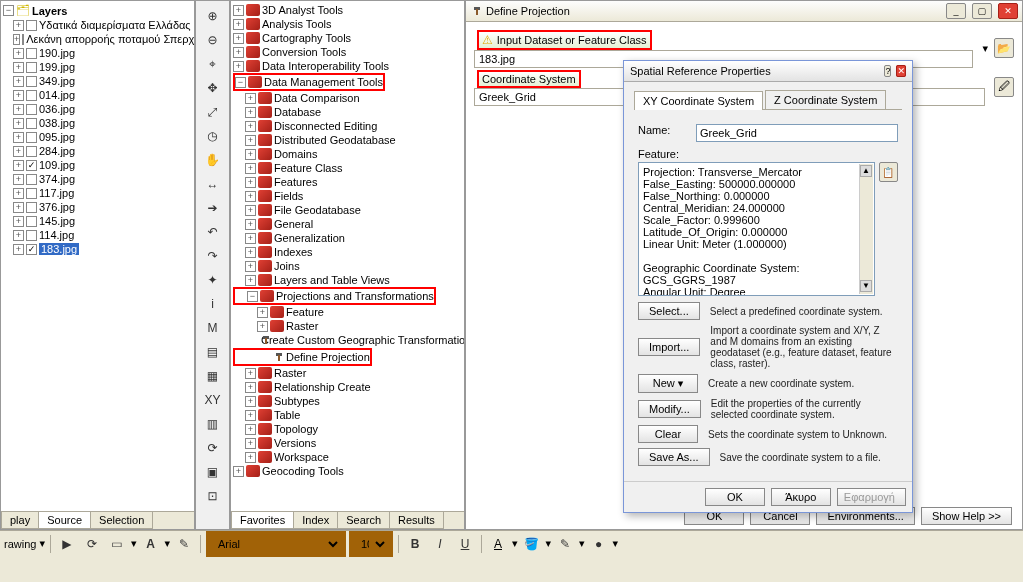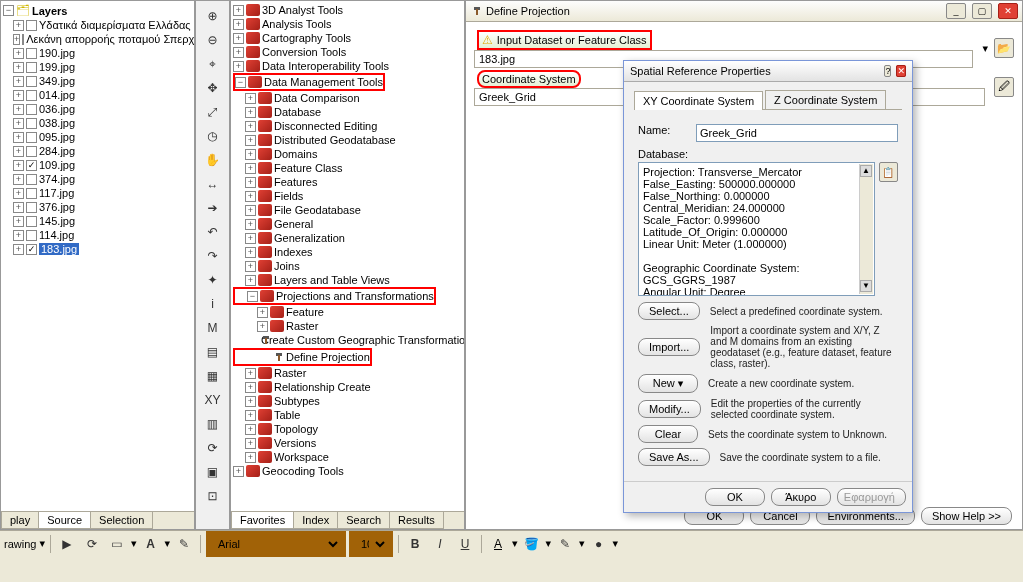--- a/index.html
+++ b/index.html
@@ -35,21 +35,21 @@
   .win-btn { width: 20px; height: 16px; border: 1px solid #888; margin-left: 2px; text-align: center; font-size: 9px; line-height: 14px; background: #ece9d8; cursor: pointer; border-radius: 2px; }
   .win-btn.close { background: #e04034; color: #fff; border-color: #a52018; }
   .dlg-body { padding: 8px 10px; }
   .dlg-tab-strip { display: flex; border-bottom: 1px solid #aca899; }
   .dlg-tab { padding: 3px 8px; border: 1px solid #aca899; border-bottom: none; background: #f0f0f0; margin-right: 2px; cursor: pointer; }
   .dlg-tab.active { background: #fff; position: relative; top: 1px; }
   .form-row { display: flex; align-items: flex-start; margin: 6px 0; gap: 8px; }
   .form-label { width: 50px; }
   .text-input { border: 1px solid #7f9db9; padding: 2px 3px; background: #fff; flex: 1; }
   .details-box { border: 1px solid #7f9db9; background: #fff; width: 244px; height: 134px; overflow: auto; padding: 3px 4px; font-size: 10px; position: relative; }
-  .btn { border: 1px solid #888; background: linear-gradient(#fff,#e3e3e3); padding: 2px 10px; cursor: pointer; border-radius: 8px; min-width: 60px; text-align: center; }
+  .btn { border: 1px solid #888; background: linear-gradient(#fff,#e3e3e3); padding: 2px 10px; cursor: pointer; border-radius: 0; min-width: 60px; text-align: center; }
   .btn-row { display: flex; align-items: center; gap: 10px; margin: 5px 0; }
   .desc { font-size: 10px; color: #222; flex: 1; }
   .bottom-btns { display: flex; justify-content: flex-end; gap: 6px; padding: 6px; border-top: 1px solid #ccc; }
   .draw-toolbar { height: 26px; background: #ece9d8; border-top: 1px solid #aca899; display: flex; align-items: center; gap: 3px; padding: 2px 4px; }
   .draw-toolbar .sep { width: 1px; height: 18px; background: #aca899; margin: 0 2px; }
   .font-select { border: 5px solid #a16207; background: #a16207; padding: 1px 3px; }
   .bold { font-weight: bold; } .italic { font-style: italic; } .underline { text-decoration: underline; }
   .define-btns { position: absolute; right: 10px; bottom: 4px; display: flex; gap: 6px; }
   .small-icon-btn { width: 20px; height: 20px; border: 1px solid #888; background: #ece9d8; border-radius: 2px; display: flex; align-items: center; justify-content: center; font-size: 11px; cursor: pointer; }
   .warn-icon { color: #e0a800; font-size: 12px; }
@@ -351,21 +351,21 @@
             <div class="section-body" style="margin-left:0;">
               <span>183.jpg</span>
             </div>
           </div>
           <span style="color:#000;">▾</span>
           <span class="small-icon-btn">📂</span>
         </div>
 
         <div style="display:flex; align-items:center; gap:6px;">
           <div style="flex:1;">
-            <div class="section-hdr red-hdr" style="display:inline-flex;border-radius:8px;">
+            <div class="section-hdr red-hdr" style="display:inline-flex;">
               <span>Coordinate System</span>
             </div>
             <div class="section-body" style="margin-left:0;">
               <span>Greek_Grid</span>
             </div>
           </div>
           <span class="small-icon-btn red-box">🖉</span>
         </div>
       </div>
 
@@ -425,21 +425,21 @@
     <div class="dlg-tab-strip">
       <span class="dlg-tab active">XY Coordinate System</span>
       <span class="dlg-tab">Z Coordinate System</span>
     </div>
     <div style="background:#f0f0f0; padding:8px 4px 2px;">
       <div class="form-row">
         <span class="form-label">Name:</span>
         <input class="text-input" value="Greek_Grid" style="">
       </div>
       <div class="form-row" style="flex-direction:column; align-items:stretch; gap:2px;">
-        <span>Database:</span>
+        <span>Feature:</span>
         <div style="display:flex; gap:4px;">
           <div class="details-box" id="detailsBox">
               <div style="white-space: pre-line; padding-right: 16px;">Projection: Transverse_Mercator
 False_Easting: 500000.000000
 False_Northing: 0.000000
 Central_Meridian: 24.000000
 Scale_Factor: 0.999600
 Latitude_Of_Origin: 0.000000
 Linear Unit: Meter (1.000000)
 

